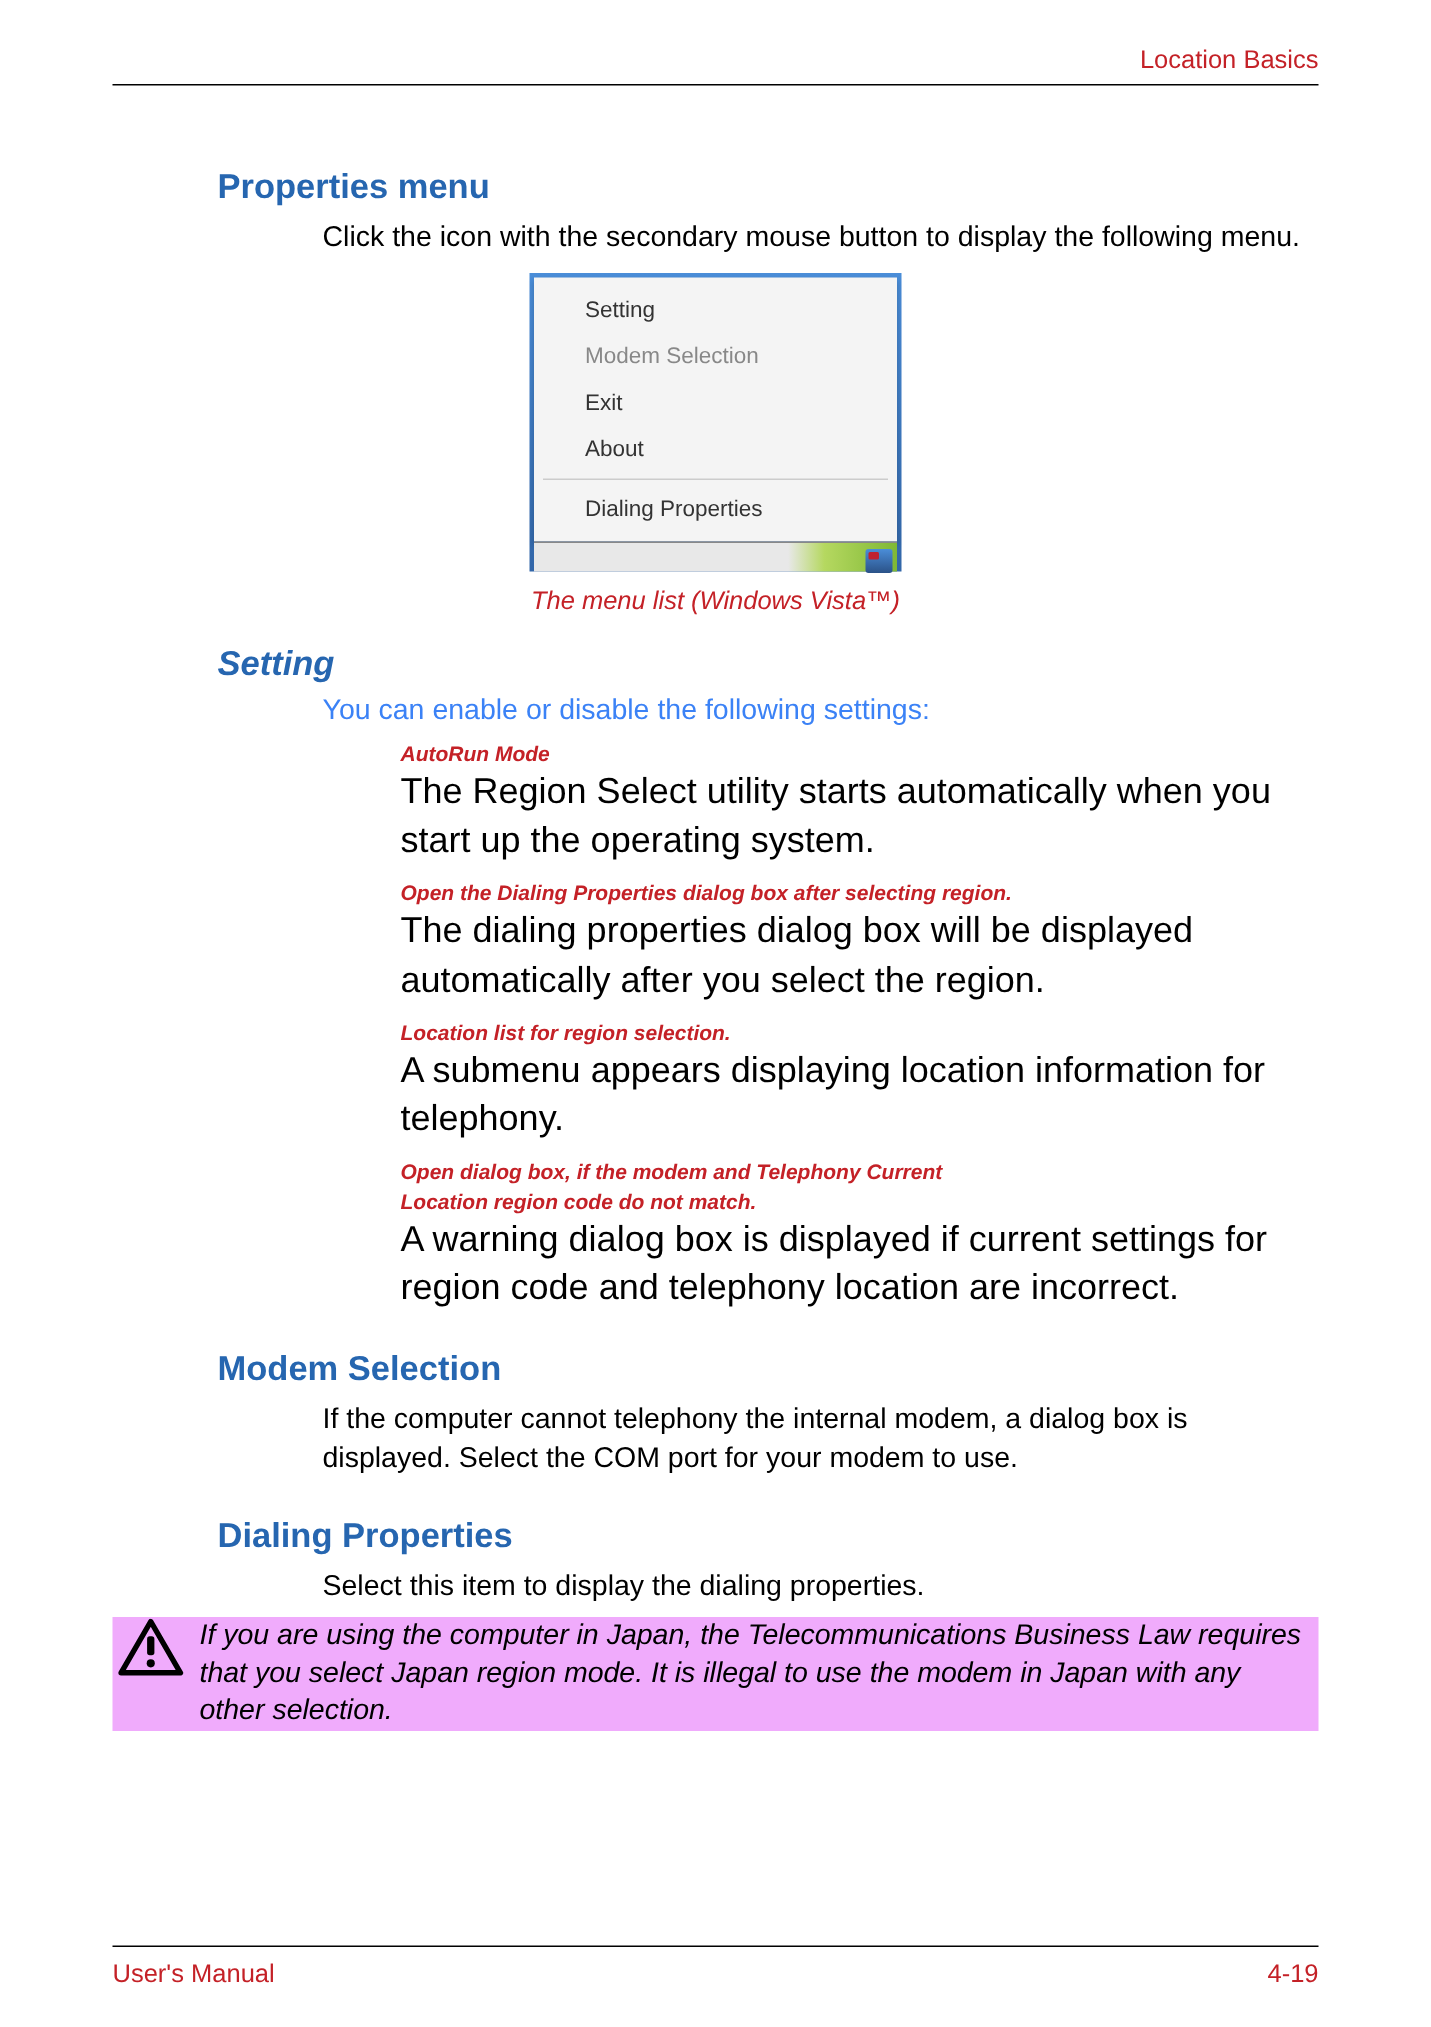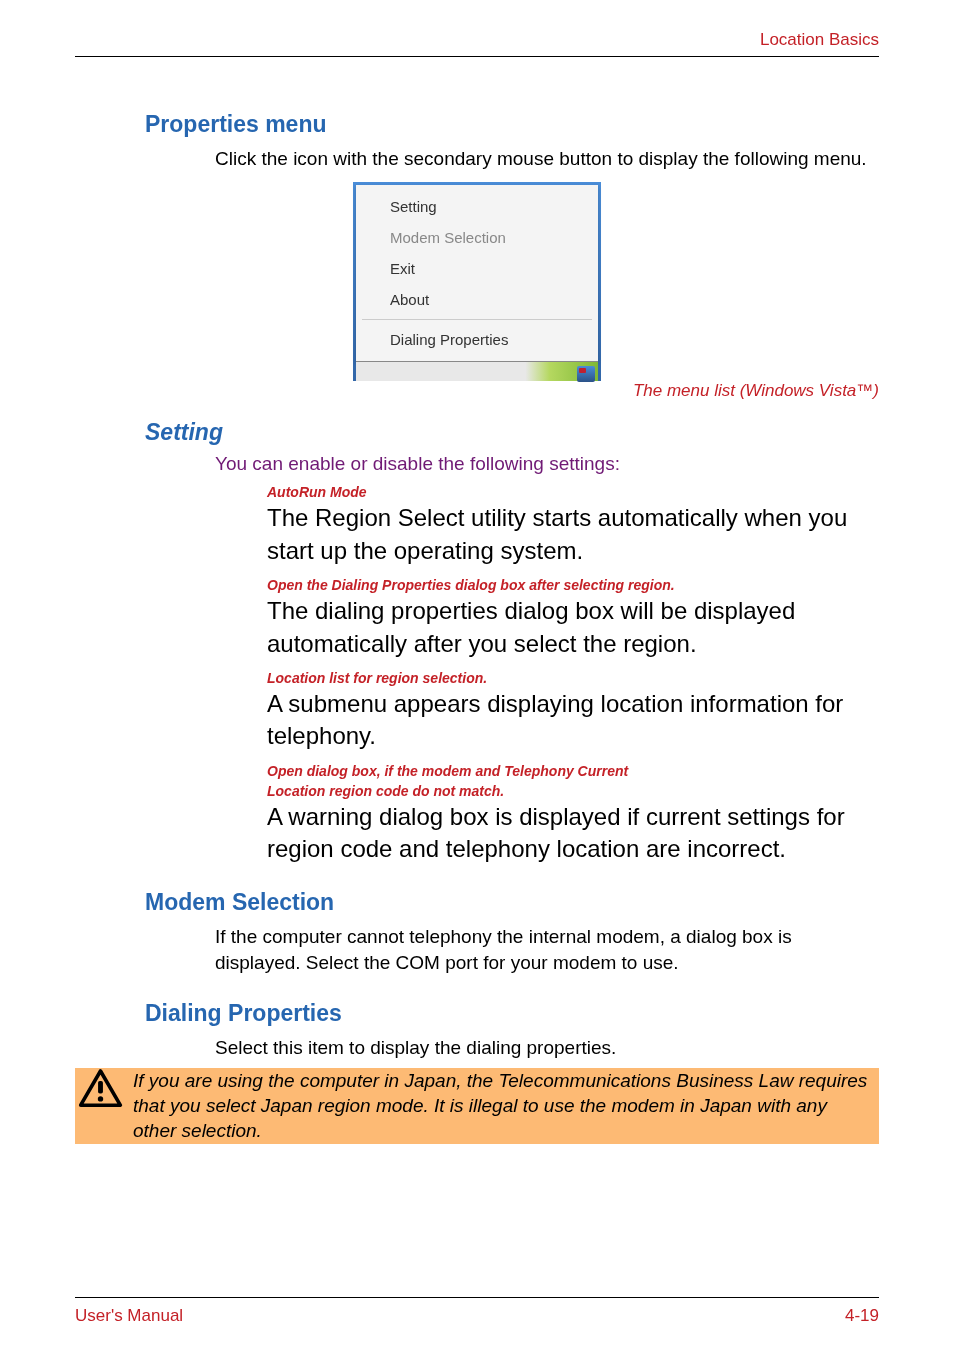--- a/index.html
+++ b/index.html
@@ -43,21 +43,21 @@
       padding-left: 70px;
     }
     p.body-text {
       color: #000;
       font-size: 19px;
       line-height: 1.35;
       padding-left: 140px;
       margin-bottom: 8px;
     }
     p.body-text-lvl2 {
-      color: #701a75;
+      color: #3b82f6;
       font-size: 19px;
       line-height: 1.3;
       padding-left: 70px;
       margin-bottom: 4px;
     }
     p.body-text-indented {
       color: #000;
       font-size: 24px;
       line-height: 1.35;
       padding-left: 192px;
@@ -69,21 +69,22 @@
       font-weight: bold;
       font-style: italic;
       padding-left: 192px;
       margin-top: 8px;
       margin-bottom: 2px;
     }
     .figure-caption {
       color: #c42127;
       font-size: 17px;
       font-style: italic;
-      text-align: right;
+      text-align: center;
+      margin-top: 10px;
       margin-bottom: 5px;
     }
     .menu-box {
       width: 248px;
       margin: 10px auto 0 auto;
       background: linear-gradient(to bottom, #4a8dd8, #3266a8);
       padding: 3px 3px 0 3px;
       position: relative;
     }
     .menu-inner {
@@ -124,21 +125,21 @@
       content: '';
       position: absolute;
       top: 2px; left: 2px;
       width: 7px; height: 5px;
       background: #c02030;
       border-radius: 1px;
     }
     .warning-box {
       display: flex;
       align-items: flex-start;
-      background: #fdba74;
+      background: #f0abfc;
       padding: 1px 8px 1px 0;
       margin-top: 6px;
       margin-left: 0;
     }
     .warning-icon {
       flex: 0 0 45px;
       height: 40px;
       margin-right: 10px;
       margin-left: 3px;
     }

